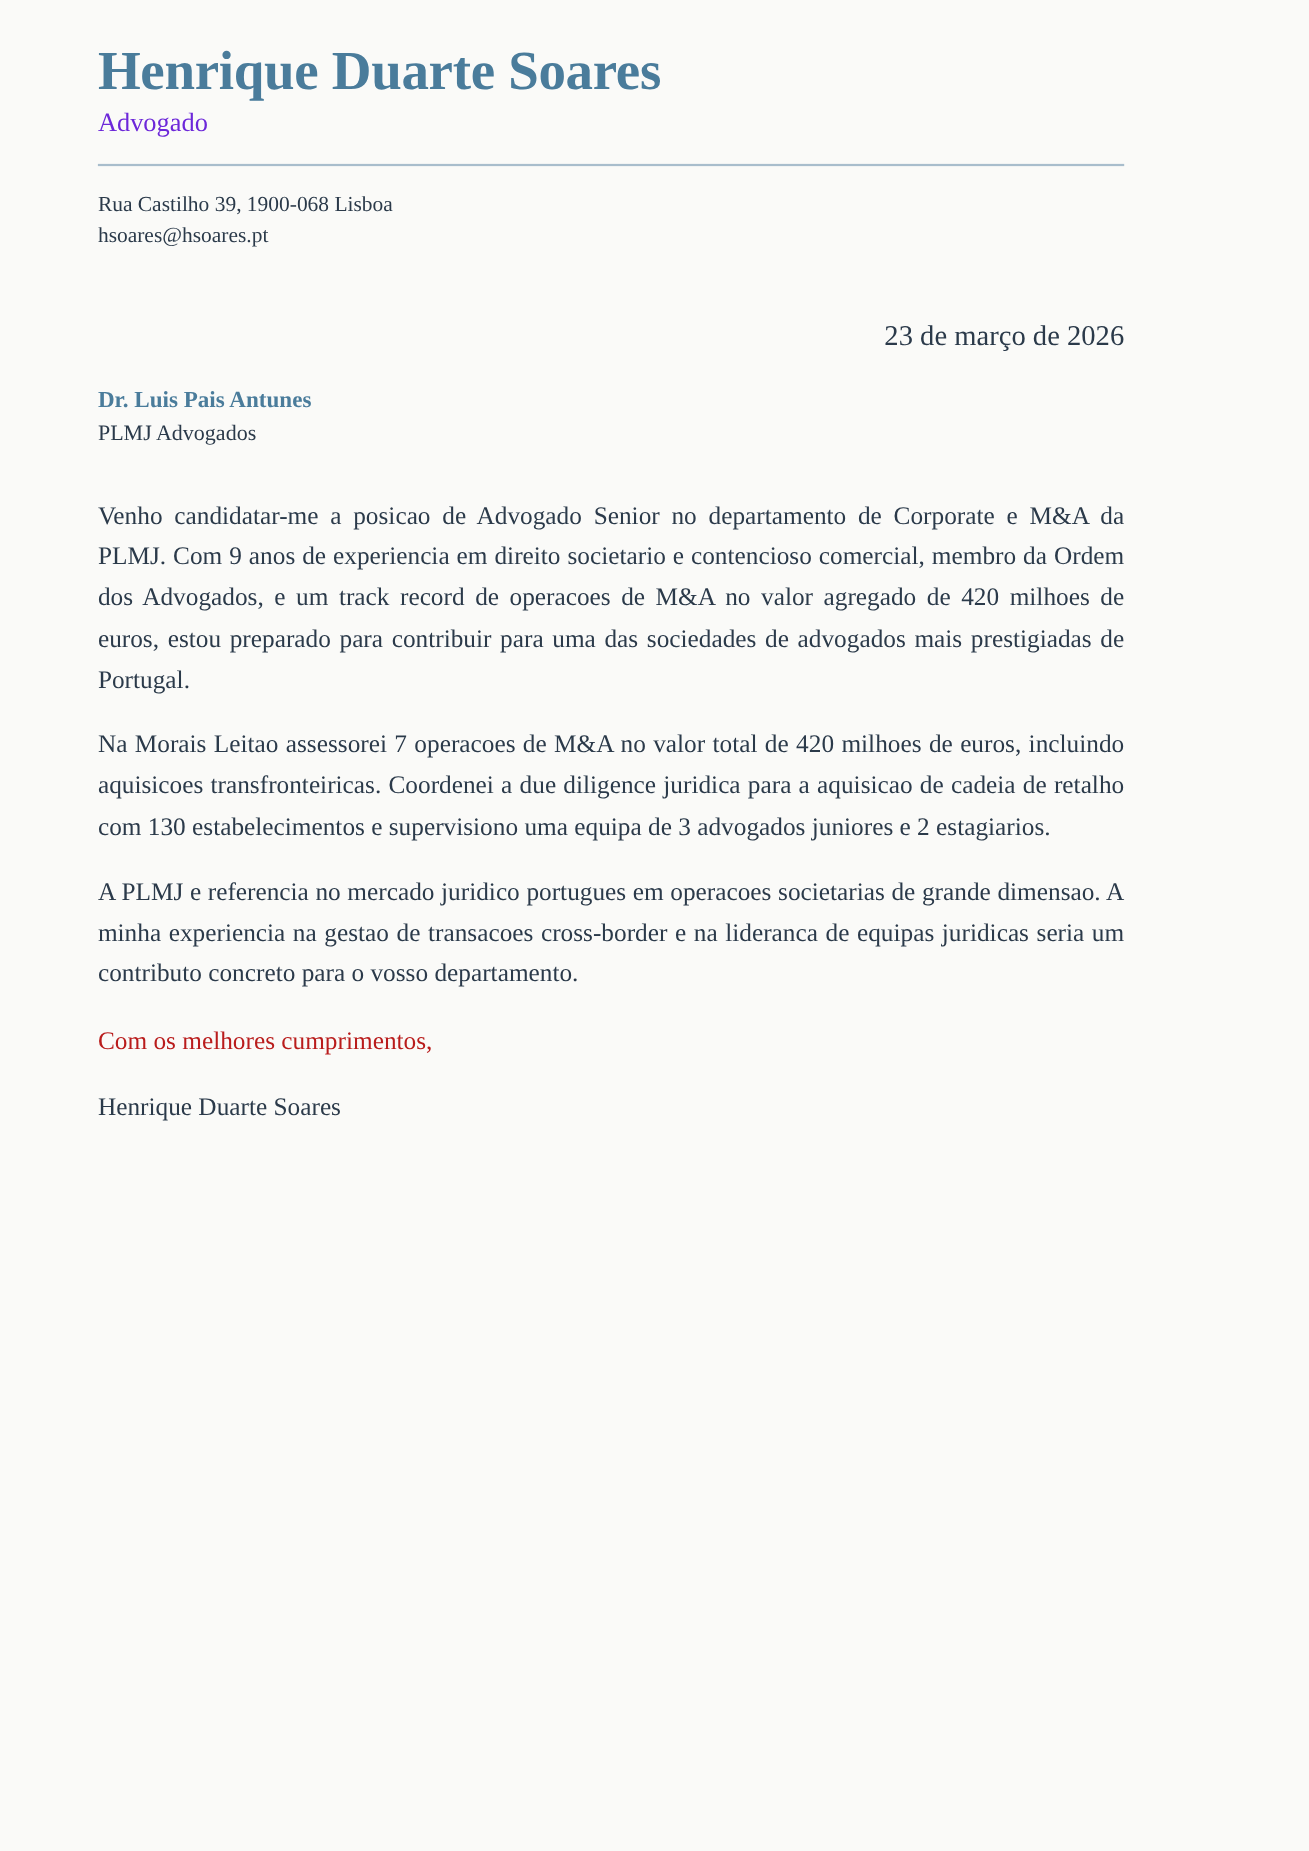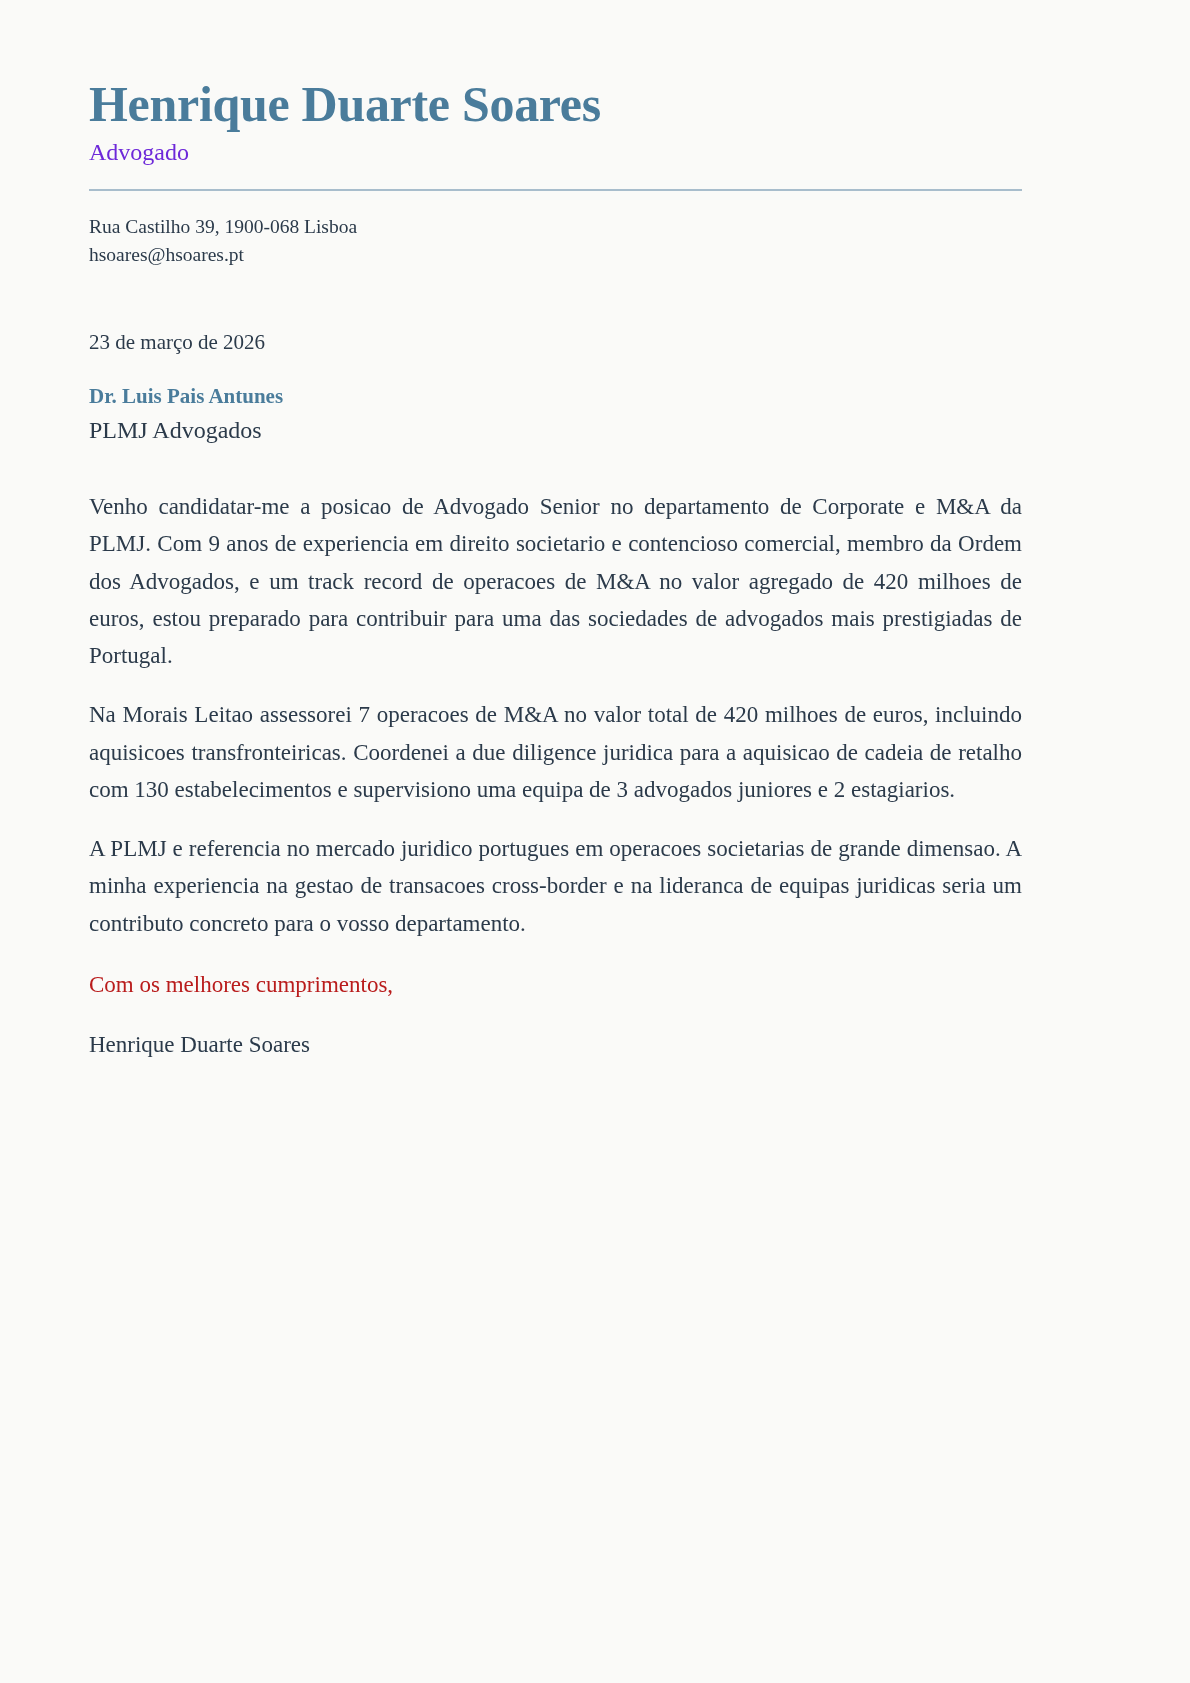--- a/index.html
+++ b/index.html
@@ -11,21 +11,21 @@
     height: 1683px;
     background: #fafaf8;
     font-family: "Liberation Serif", "DejaVu Serif", serif;
     color: #2b3a4a;
     -webkit-font-smoothing: antialiased;
   }
   .page {
     box-sizing: border-box;
     width: 1190px;
     height: 1683px;
-    padding: 76px 168px 0 89px;
+    padding: 36px 168px 0 89px;
     background: #fafaf8;
     position: relative;
   }
   .name-heading {
     font-size: 50px;
     font-weight: bold;
     color: #4a7c9b;
     letter-spacing: -0.3px;
     line-height: 1.12;
     margin: 0 0 6px 0;
@@ -46,34 +46,35 @@
   }
   .contact-block {
     margin: 0 0 58px 0;
   }
   .contact-line {
     font-size: 19.5px;
     line-height: 1.47;
     color: #2b3a4a;
   }
   .date-line {
-    font-size: 21px;
+    font-size: 26px;
     line-height: 1.4;
     margin: 0 0 24px 0;
     color: #2b3a4a;
+    text-align: right;
   }
   .recipient-name {
     font-size: 21px;
     font-weight: bold;
     color: #4a7c9b;
     line-height: 1.35;
     margin: 0 0 4px 0;
   }
   .recipient-org {
-    font-size: 24px;
+    font-size: 20px;
     color: #2b3a4a;
     line-height: 1.35;
     margin: 0 0 42px 0;
   }
   .salutation {
     font-size: 23px;
     line-height: 1.5;
     margin: 0 0 28px 0;
     color: #2b3a4a;
   }

